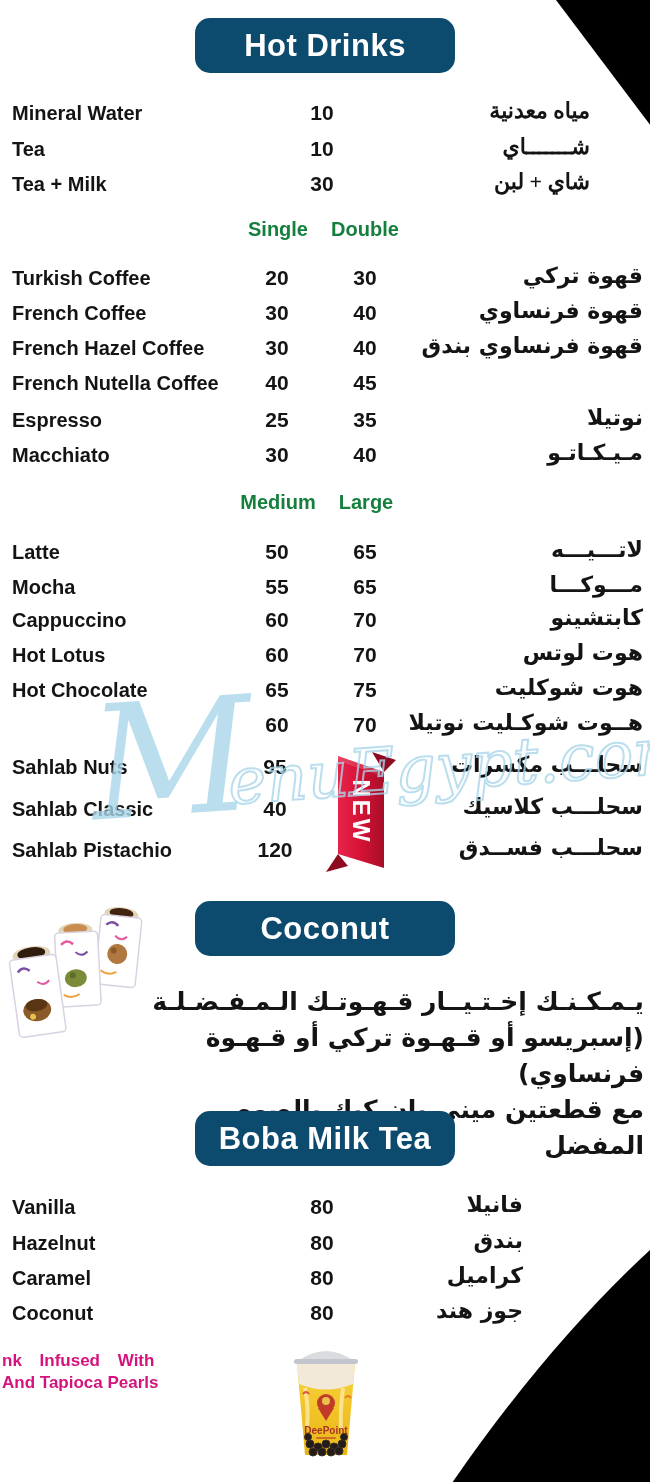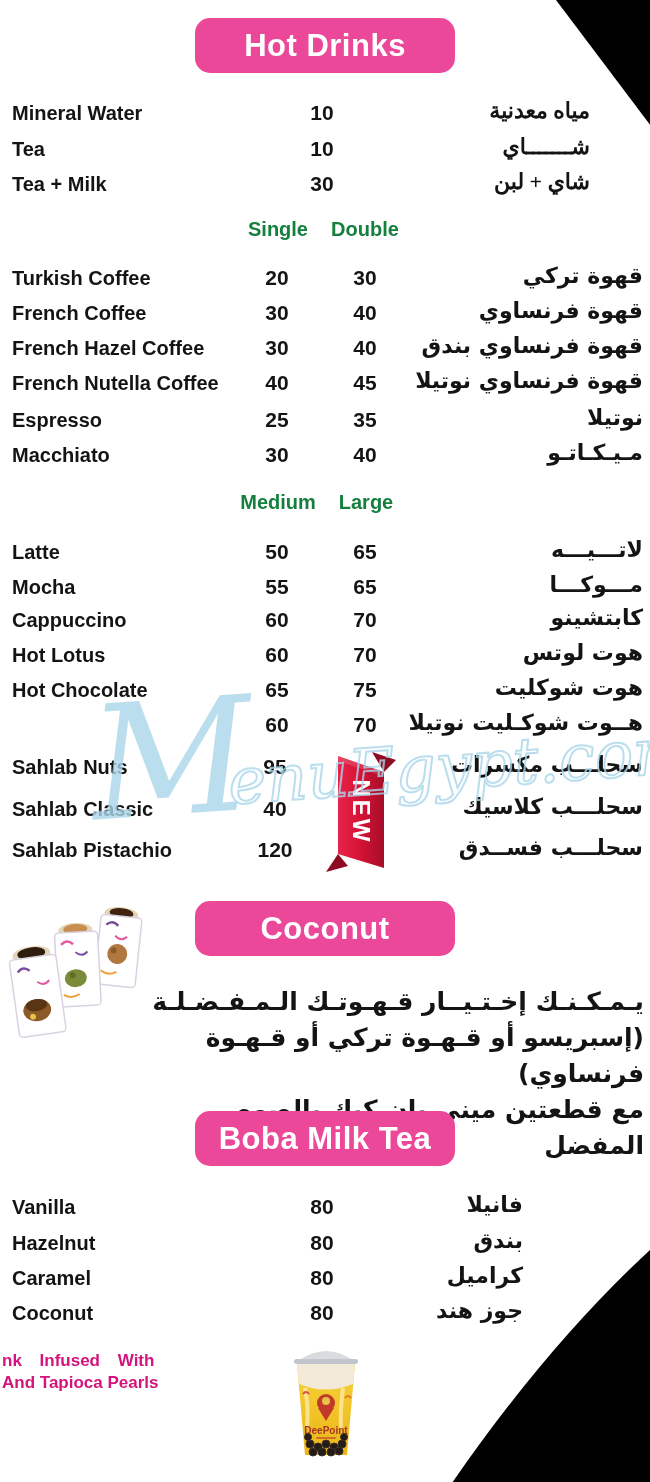--- a/index.html
+++ b/index.html
@@ -1,18 +1,18 @@
 <!DOCTYPE html>
 <html><head>
 <meta charset="utf-8">
 <style>
   html,body{margin:0;padding:0;background:#888;}
   .page{position:relative;width:650px;height:1482px;background:#ffffff;overflow:hidden;
         font-family:"Liberation Sans",sans-serif;margin:0 auto;}
-  .hdr{position:absolute;left:195px;width:260px;height:55px;background:#ec4899;border-radius:15px;
+  .hdr{position:absolute;left:195px;width:260px;height:55px;background:#0c4a6e;border-radius:15px;
        color:#fff;font-size:31px;font-weight:bold;display:flex;align-items:center;justify-content:center;
        letter-spacing:.5px;z-index:2;}
   .row{position:absolute;left:0;width:650px;height:30px;z-index:1;}
   .en{position:absolute;left:12px;top:1px;font-size:20px;font-weight:bold;color:#141414;white-space:nowrap;}
   .price{position:absolute;top:0;font-size:21px;font-weight:bold;color:#141414;text-align:center;}
   .c-top{left:296px;width:52px;}
   .c-a{left:253px;width:48px;}
   .c-b{left:341px;width:48px;}
   .c-s{left:251px;width:48px;}
   .ar{position:absolute;top:-3px;font-size:22px;font-weight:bold;color:#141414;direction:rtl;white-space:nowrap;
@@ -77,21 +77,20 @@
   <div class="row" style="top:336px">
     <span class="en">French Hazel Coffee</span>
     <span class="price c-a">30</span>
     <span class="price c-b">40</span>
     <span class="ar ar-far">قهوة فرنساوي بندق</span>
   </div>
   <div class="row" style="top:371px">
     <span class="en">French Nutella Coffee</span>
     <span class="price c-a">40</span>
     <span class="price c-b">45</span>
-    <span class="ar ar-far">قهوة فرنساوي نوتيلا</span>
   </div>
   <div class="row" style="top:408px">
     <span class="en">Espresso</span>
     <span class="price c-a">25</span>
     <span class="price c-b">35</span>
     <span class="ar ar-far">نوتيلا</span>
   </div>
   <div class="row" style="top:443px">
     <span class="en">Macchiato</span>
     <span class="price c-a">30</span>

